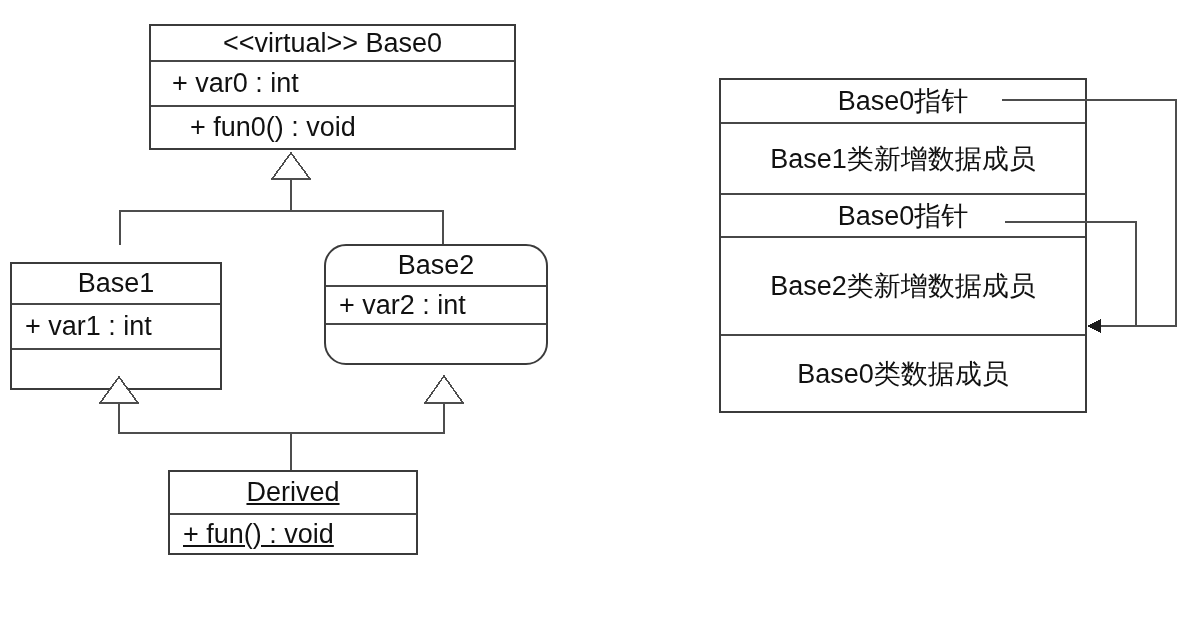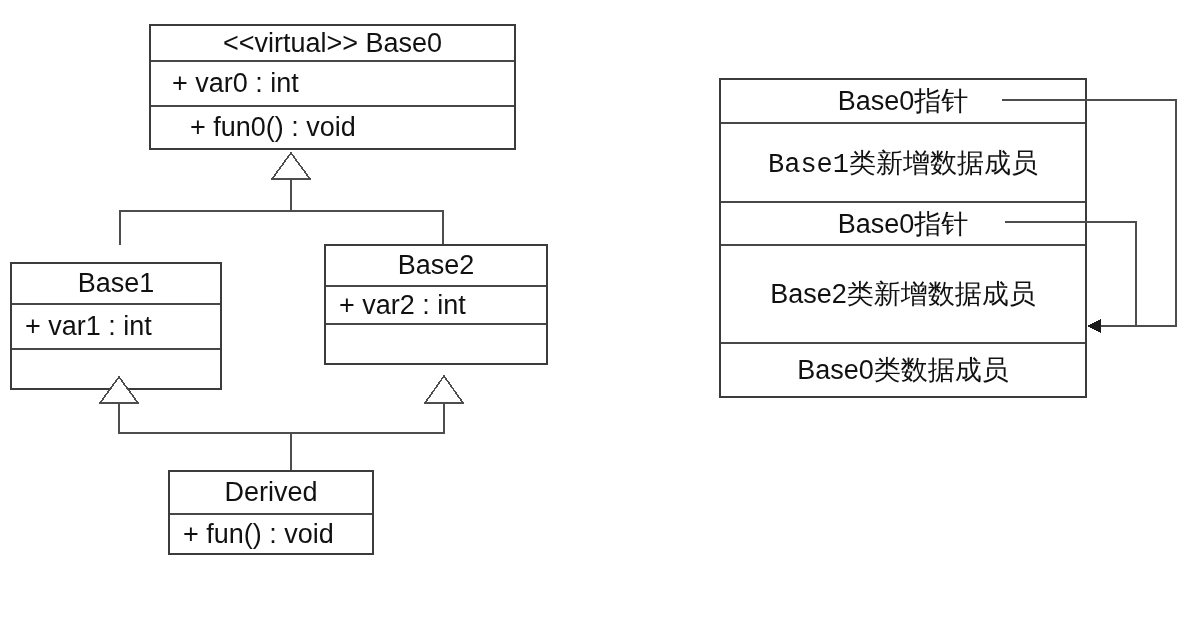--- a/index.html
+++ b/index.html
@@ -73,37 +73,37 @@
     <div class="uml-cell uml-attr sep" style="height:45px;padding-left:21px;">+ var0 : int</div>
     <div class="uml-cell uml-attr sep" style="height:43px;padding-left:39px;">+ fun0() : void</div>
   </div>
 
   <div class="uml-box" style="left:10px;top:262px;width:212px;">
     <div class="uml-cell uml-title" style="height:39px;">Base1</div>
     <div class="uml-cell uml-attr sep" style="height:45px;">+ var1 : int</div>
     <div class="uml-cell uml-attr sep" style="height:40px;"></div>
   </div>
 
-  <div class="uml-box" style="left:324px;top:244px;width:224px;">
+  <div class="uml-box" style="left:324px;top:244px;width:224px;border-radius:22px;">
     <div class="uml-cell uml-title" style="height:39px;">Base2</div>
     <div class="uml-cell uml-attr sep" style="height:38px;">+ var2 : int</div>
     <div class="uml-cell uml-attr sep" style="height:40px;"></div>
   </div>
 
-  <div class="uml-box" style="left:168px;top:470px;width:206px;">
+  <div class="uml-box" style="left:168px;top:470px;width:250px;text-decoration:underline;">
     <div class="uml-cell uml-title" style="height:41px;">Derived</div>
     <div class="uml-cell uml-attr sep" style="height:40px;text-align:center;">+ fun() : void</div>
   </div>
 
   <div class="mem-table">
     <div class="mem-row" style="height:42px;">Base0指针</div>
-    <div class="mem-row sep" style="height:79px;font-family:Liberation Mono, monospace;">Base1类新增数据成员</div>
+    <div class="mem-row sep" style="height:71px;">Base1类新增数据成员</div>
     <div class="mem-row sep" style="height:43px;">Base0指针</div>
     <div class="mem-row sep" style="height:98px;">Base2类新增数据成员</div>
-    <div class="mem-row sep" style="height:54px;">Base0类数据成员</div>
+    <div class="mem-row sep" style="height:77px;">Base0类数据成员</div>
   </div>
 
 
   <svg id="overlay" width="1192" height="621" viewBox="0 0 1192 621">
 
     <polygon points="291,153 272,179 310,179" fill="#ffffff" stroke="var(--line)" stroke-width="1.6"></polygon>
 
     <path d="M291,179 L291,211" fill="none" stroke="var(--line)" stroke-width="1.6"></path>
 
     <path d="M120,245 L120,211 L443,211 L443,244" fill="none" stroke="var(--line)" stroke-width="1.6"></path>

